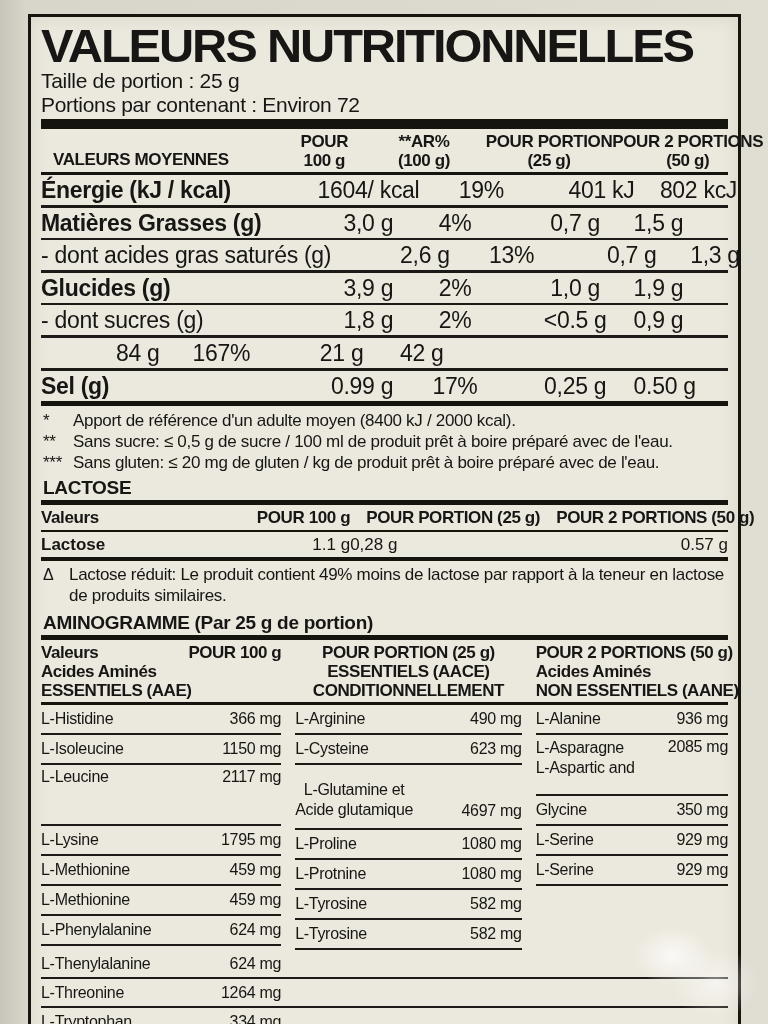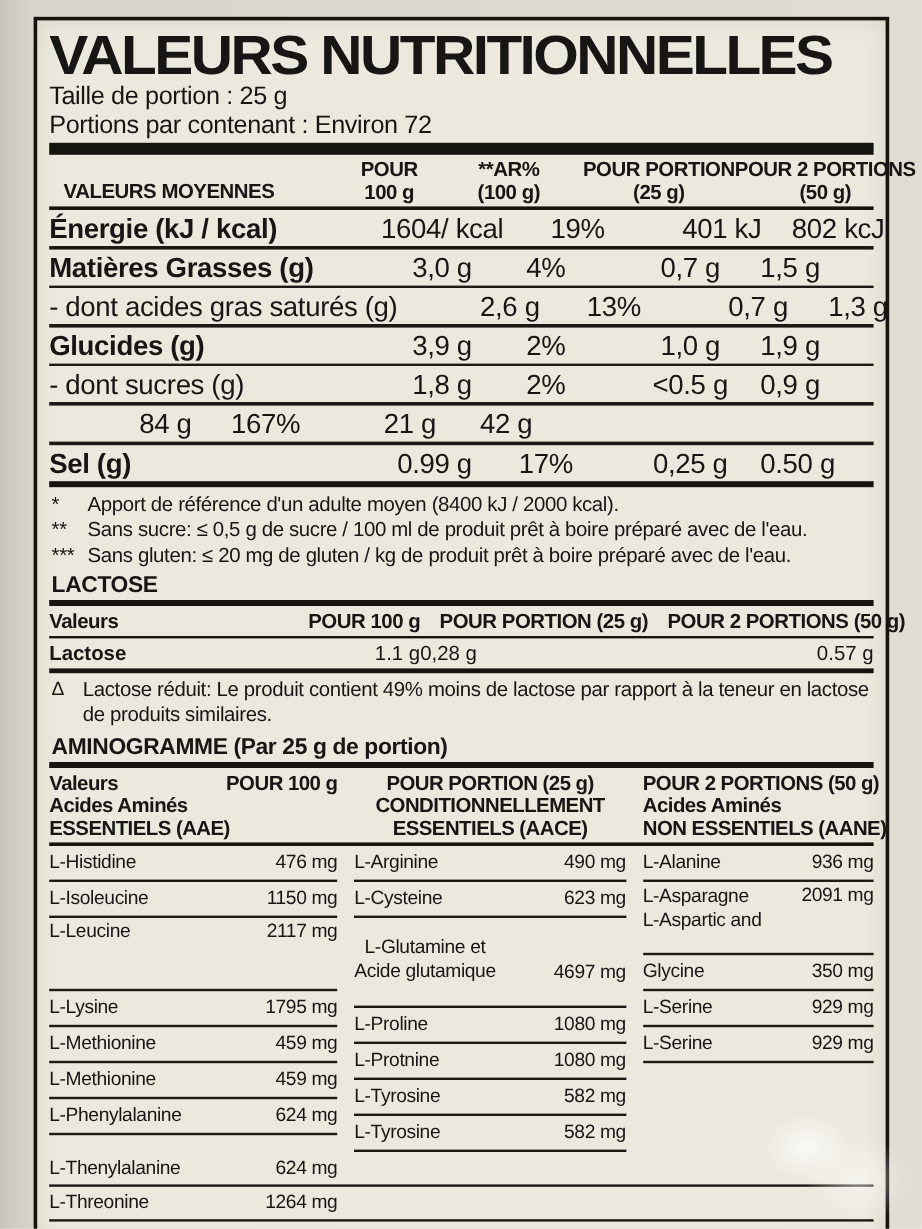--- a/index.html
+++ b/index.html
@@ -68,21 +68,21 @@
   .am-c2{flex:0 0 35%;box-sizing:border-box;padding-right:14px;text-align:center;}
   .am-c3{flex:0 0 28%;box-sizing:border-box;}
   .am-head .r1{display:flex;justify-content:space-between;}
   .zoneA{display:flex;}
   .zoneA .stackcol{display:flex;flex-direction:column;}
   .arow{display:flex;justify-content:space-between;align-items:center;min-height:27px;border-bottom:2px solid #1b1a16;font-size:16px;letter-spacing:-0.3px;padding:0 0 1px 0;}
   .arow .nm{white-space:nowrap;}
   .arow .av{white-space:nowrap;}
   .arow.dbl{min-height:55px;}
   .arow.dbl .names{display:flex;flex-direction:column;line-height:1.25;}
-  .arow.dbl.vbottom{align-items:flex-end;padding-bottom:18px;}
+  .arow.dbl.vbottom{align-items:flex-end;padding-bottom:8px;}
   .arow.dbl.vtop{align-items:flex-start;padding-top:3px;}
   .filler{flex:1;}
   .zb{display:flex;border-bottom:2px solid #1b1a16;min-height:27px;align-items:center;font-size:16px;letter-spacing:-0.3px;}
   .zb .left{flex:0 0 37%;box-sizing:border-box;padding-right:14px;display:flex;justify-content:space-between;}
   .zb .rest{flex:1;text-align:right;}
   .trow{display:flex;border-bottom:3px solid #15140f;min-height:26px;align-items:center;font-weight:bold;font-size:16.5px;letter-spacing:-0.3px;}
   .trow .tc{display:flex;justify-content:space-between;box-sizing:border-box;}
   .trow .t1{flex:0 0 37%;padding-right:14px;}
   .trow .t2{flex:0 0 35%;padding-right:14px;}
   .trow .t3{flex:0 0 28%;}
@@ -216,35 +216,35 @@
     <div class="col am-c1">
       <div class="r1">
         <span>Valeurs</span>
         <span>POUR 100 g</span>
       </div>
       <div>Acides Aminés</div>
       <div>ESSENTIELS (AAE)</div>
     </div>
     <div class="col am-c2">
       <div>POUR PORTION (25 g)</div>
+      <div>ESSENTIELS (AACE)</div>
       <div>CONDITIONNELLEMENT</div>
-      <div>ESSENTIELS (AACE)</div>
     </div>
     <div class="col am-c3">
       <div>POUR 2 PORTIONS (50 g)</div>
       <div>Acides Aminés</div>
       <div>NON ESSENTIELS (AANE)</div>
     </div>
   </div>
 
   <div class="zoneA">
     <div class="stackcol am-c1">
       <div class="arow">
           <span class="nm">L-Histidine</span>
-          <span class="av">476 mg</span>
+          <span class="av">366 mg</span>
         </div>
       <div class="arow">
           <span class="nm">L-Isoleucine</span>
           <span class="av">1150 mg</span>
         </div>
       <div class="arow dbl vtop">
           <span class="nm">L-Leucine</span>
           <span class="av">2117 mg</span>
         </div>
       <div class="arow">
@@ -300,21 +300,21 @@
     <div class="stackcol am-c3">
       <div class="arow">
           <span class="nm">L-Alanine</span>
           <span class="av">936 mg</span>
         </div>
       <div class="arow dbl vtop">
         <span class="names">
           <span>L-Asparagne</span>
           <span>L-Aspartic and</span>
         </span>
-        <span class="av">2091 mg</span>
+        <span class="av">2085 mg</span>
       </div>
       <div class="arow">
           <span class="nm">Glycine</span>
           <span class="av">350 mg</span>
         </div>
       <div class="arow">
           <span class="nm">L-Serine</span>
           <span class="av">929 mg</span>
         </div>
       <div class="arow">

